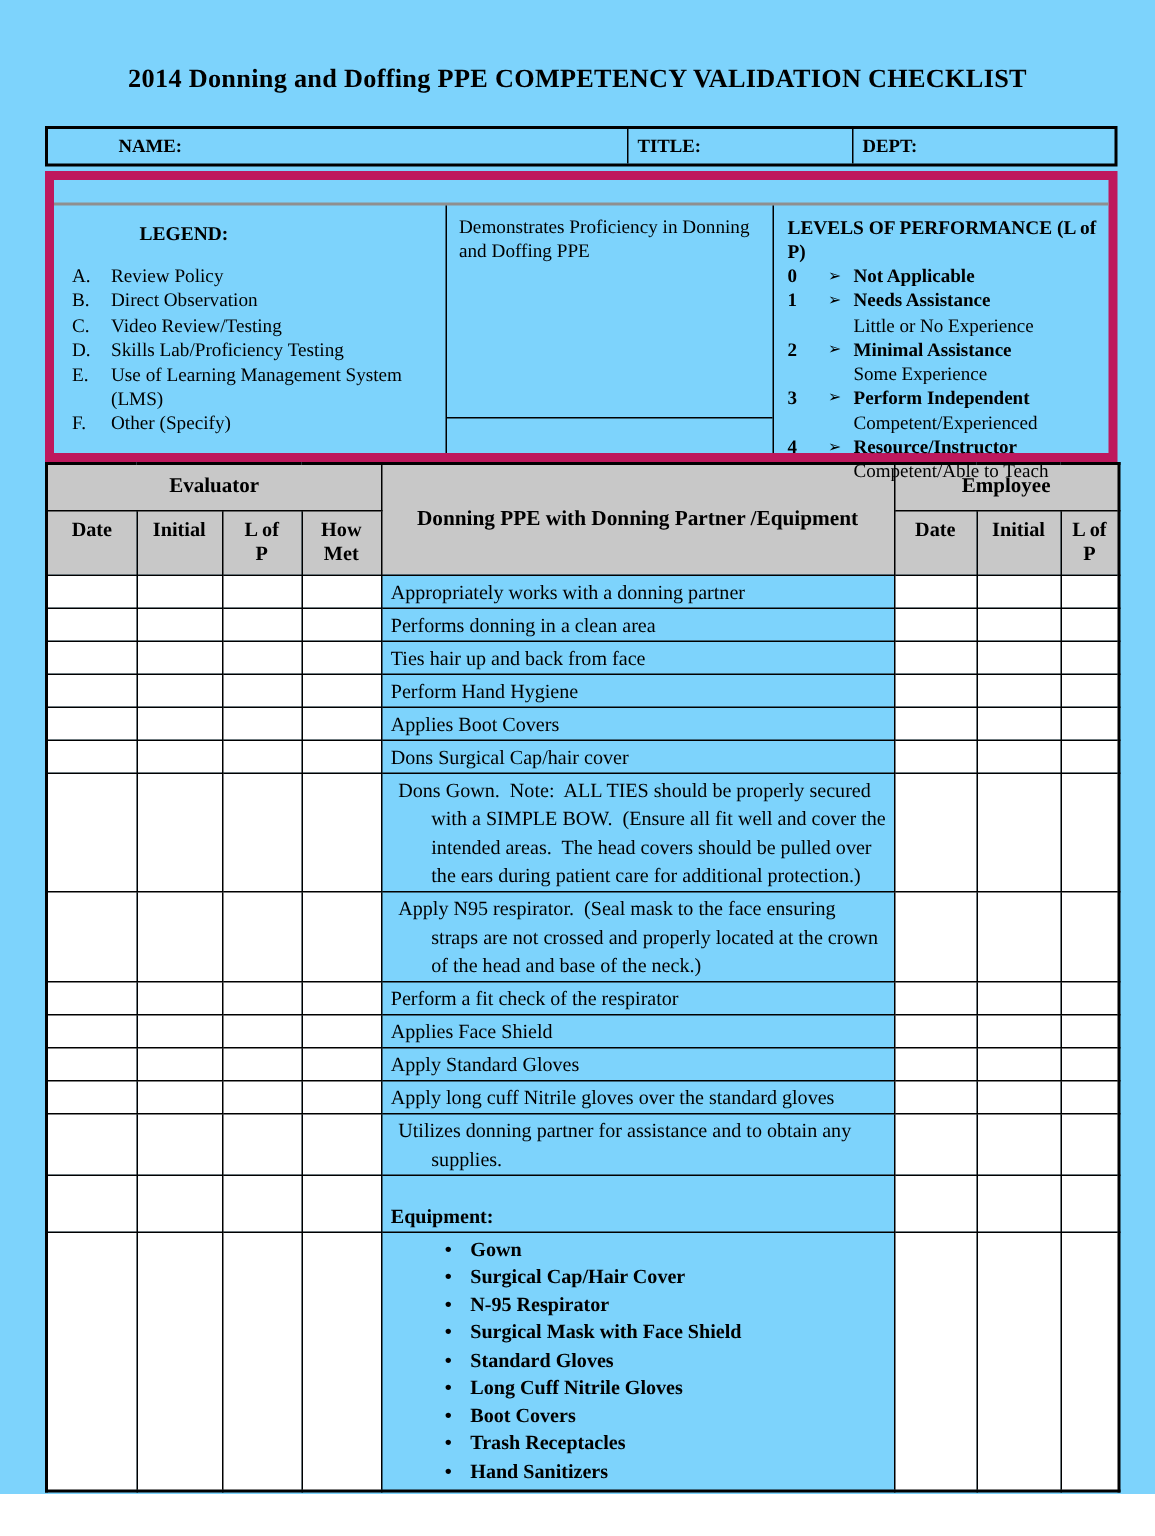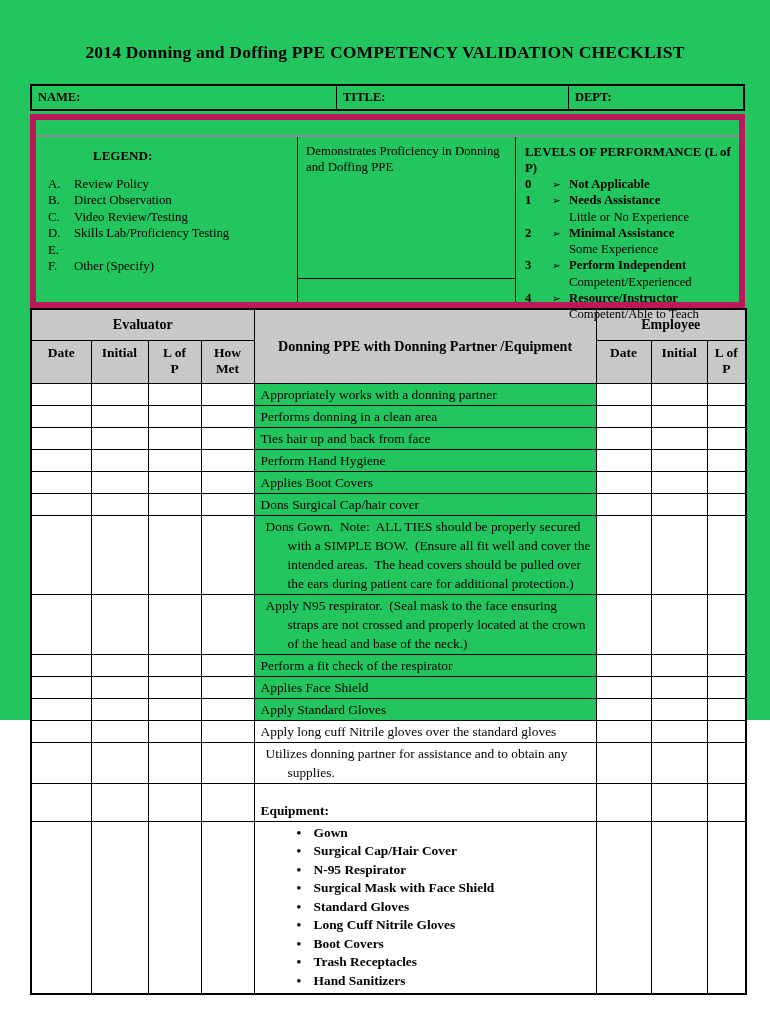--- a/index.html
+++ b/index.html
@@ -1,23 +1,23 @@
 <!DOCTYPE html>
 <html><head>
 <meta charset="utf-8">
 <style>
   html,body{margin:0;padding:0;background:#ffffff;}
   body{width:770px;height:1024px;overflow:hidden;font-family:"Liberation Serif", serif;color:#000;}
-  .page{position:relative;width:770px;height:720px;background:#22c55e;}
+  .page{position:relative;width:770px;height:996px;background:#7dd3fc;}
   .doc-title{padding-top:42px;margin:0 0 21px 0;text-align:center;font-size:17.5px;font-weight:bold;letter-spacing:.2px;}
   .content{margin-left:30px;width:715px;box-sizing:border-box;}
 
   
   .info-bar{display:flex;border:2px solid #000;height:27px;box-sizing:border-box;margin-bottom:3px;}
-  .info-cell{box-sizing:border-box;padding:4px 6px;font-weight:bold;font-size:12.5px;}
+  .info-cell{box-sizing:border-box;padding:4px 6px;font-weight:bold;font-size:12.5px;margin-left:41px;}
   .info-cell.name{width:304px;}
   .info-cell.dept{width:175px;border-left:1px solid #000;}
   .info-cell.titl{flex:1;border-left:1px solid #000;}
 
   
   .legend-box{border:6px solid #be185d;box-sizing:border-box;}
   .strip{height:15px;border-bottom:2px solid #8f8f8f;}
   .legend-cols{display:flex;height:165px;box-sizing:border-box;}
   .col-legend{width:261px;box-sizing:border-box;padding-top:9px;font-size:12.8px;}
   .legend-heading{font-weight:bold;font-size:13px;margin:2px 0 12px 57px;}
@@ -89,20 +89,21 @@
               <div class="legend-item">
                 <span class="legend-letter">C.</span>
                 <span class="legend-text">Video Review/Testing</span>
               </div>
               <div class="legend-item">
                 <span class="legend-letter">D.</span>
                 <span class="legend-text">Skills Lab/Proficiency Testing</span>
               </div>
               <div class="legend-item">
                 <span class="legend-letter">E.</span>
+                <span class="legend-text">Use of Learning Management System (LMS)</span>
               </div>
               <div class="legend-item">
                 <span class="legend-letter">F.</span>
                 <span class="legend-text">Other (Specify)</span>
               </div>
             </div>
         </div>
         <div class="col-middle">
           <div class="proficiency-cell">Demonstrates Proficiency in Donning and Doffing PPE</div>
           <div class="middle-empty"></div>

